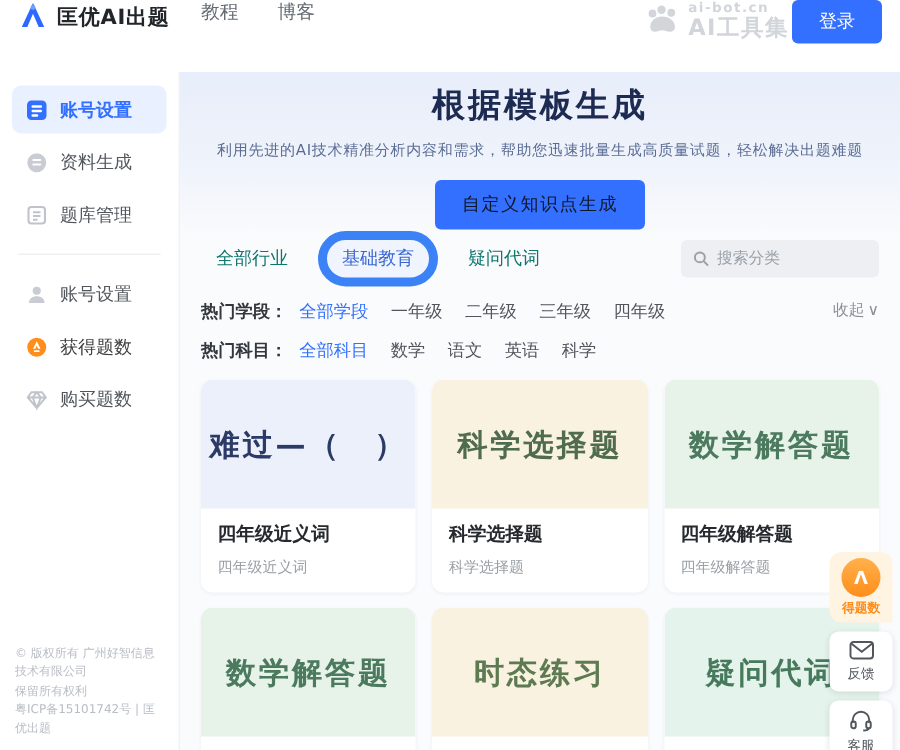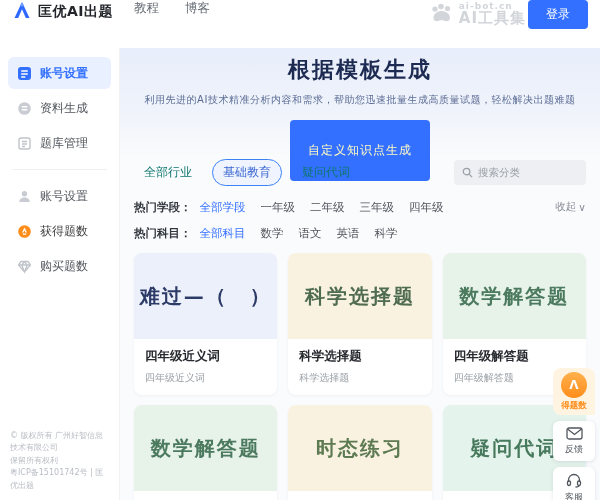--- a/index.html
+++ b/index.html
@@ -50,28 +50,28 @@
   
   .main { position:absolute; top:44px; left:120px; right:0; bottom:0; background:#f7f8fa; overflow:hidden; }
   .hero {
     height:110px; text-align:center;
     background:linear-gradient(180deg,#e7edfa 0%,#eff3fb 60%,#f9fafc 100%);
     padding-top:11px;
   }
   .hero-title { font-size:22px; font-weight:bold; color:#1d2b52; letter-spacing:2px; }
   .hero-sub { margin-top:8px; font-size:10px; color:#5c6d95; letter-spacing:.5px; }
   .hero-cta {
-    margin-top:13px; background:#3370ff; color:#fef9c3; border:none; border-radius:4px;
-    font-size:12px; padding:22px 18px; cursor:pointer; letter-spacing:1px;
+    margin-top:13px; background:#3370ff; color:#0f172a; border:none; border-radius:4px;
+    font-size:12px; padding:8px 18px; cursor:pointer; letter-spacing:1px;
   }
 
   .panel { background:#fafbfd; }
   .tabs-row { display:flex; align-items:center; height:36px; padding:0 14px; }
   .tab { font-size:12px; color:#0f766e; margin-right:10px; cursor:pointer; padding:4px 10px; white-space:nowrap; }
-  .tab.pill { border:1px solid #3b82f6; background:#eff4ff; color:#3a66d0; border-radius:999px; }
+  .tab.pill { border:6px solid #3b82f6; background:#eff4ff; color:#3a66d0; border-radius:999px; }
   .search-box {
     margin-left:auto; width:132px; height:25px; background:#edeff3; border-radius:4px;
     display:flex; align-items:center; gap:5px; padding:0 8px;
   }
   .search-box input {
     border:none; outline:none; background:transparent; width:100%;
     font-size:10.5px; color:#555; font-family:inherit;
   }
   .search-box input::placeholder { color:#9aa0a8; }
 

